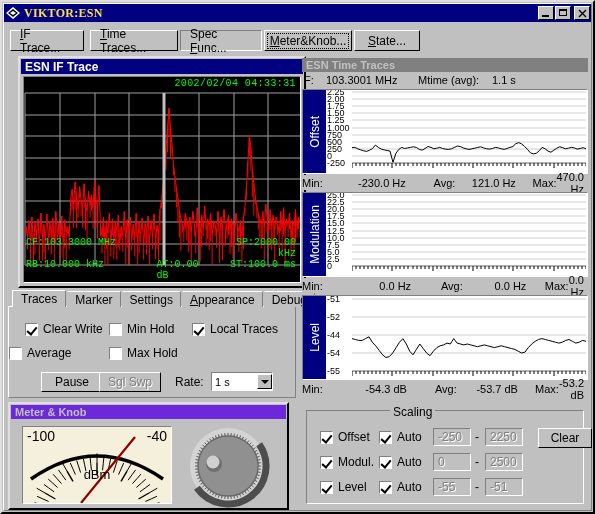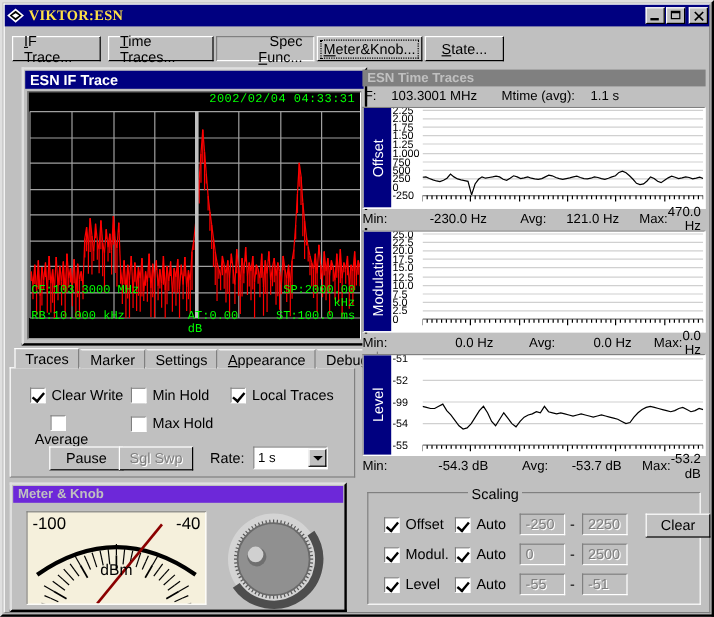--- a/index.html
+++ b/index.html
@@ -28,21 +28,21 @@
         left:3px;top:2px;box-sizing:border-box;}
 
   
   .tabrow{position:absolute;left:8px;top:28px;right:24px;height:22px;}
   .tabbtn{position:absolute;top:0;height:21px;background:#c0c0c0;
        border:1px solid;border-color:#fff #000 #000 #fff;box-sizing:border-box;
        display:flex;align-items:center;justify-content:center;font-size:12px;padding:0 6px;
        background-image:none;}
   .tabbtn .inner{border:1px dotted transparent;padding:0 2px;}
   .tabbtn.focus .inner{border:1px dotted #000;}
-  .tabbtn.pressed{border-color:#808080 #fff #fff #808080;background:#c0c0c0;text-align:right;}
+  .tabbtn.pressed{border-color:#808080 #fff #fff #808080;background:#c0c0c0;}
   .ul{text-decoration:underline;}
 
   
   .ifwin{position:absolute;left:16px;top:54px;width:288px;height:232px;background:#c0c0c0;
         border:2px solid;border-color:#dfdfdf #000 #000 #dfdfdf;box-sizing:border-box;}
   .ifwin-tb{position:absolute;left:1px;top:1px;right:1px;height:15px;background:#000080;
         color:#fff;font-weight:bold;font-size:12px;display:flex;align-items:center;padding-left:4px;}
   .ifplot{position:absolute;left:3px;top:18px;right:3px;bottom:3px;background:#000;
         border:1px solid;border-color:#808080 #fff #fff #808080;box-sizing:border-box;overflow:hidden;}
   .ifdate{position:absolute;right:4px;top:1px;color:#00ff00;font-size:10px;
@@ -602,21 +602,21 @@
       </div>
       <div class="cb" style="position:absolute;left:100px;top:15px;">
         <span class="cbbox"></span>
         <span>Min Hold</span>
       </div>
       <div class="cb" style="position:absolute;left:183px;top:15px;">
         <span class="cbbox on"></span>
         <span>Local Traces</span>
       </div>
 
-      <div class="cb" style="position:absolute;left:20px;top:39px;flex-direction:column;">
+      <div class="cb" style="position:absolute;left:0;top:39px;">
         <span class="cbbox"></span>
         <span>Average</span>
       </div>
       <div class="cb" style="position:absolute;left:100px;top:39px;">
         <span class="cbbox"></span>
         <span>Max Hold</span>
       </div>
 
       <div class="btn" style="position:absolute;left:32px;top:65px;width:62px;height:20px;">
         <span>Pause</span>
@@ -1040,21 +1040,21 @@
     </div>
 
     <div class="graphblock" style="top:239px;height:101px;">
       <div class="gplot">
         <div class="vlabel">
           <span>Level</span>
           </div>
         <div class="yticks" id="yt-lvl">
             <div style="top: -1px;">-51</div>
             <div style="top: 17px;">-52</div>
-            <div style="top: 35px;">-99</div>
+            <div style="top: 35px;">-44</div>
             <div style="top: 53px;">-54</div>
             <div style="top: 71px;">-55</div>
           </div>
         <div class="plotarea">
           <svg width="234" height="83" viewBox="0 0 234 83" preserveAspectRatio="none" style="position:absolute;left:0;top:0;">
             <g id="lvlgrid" stroke="#d0d0d0" stroke-width="1">
                 <line x1="0" y1="3" x2="234" y2="3"></line>
                 <line x1="0" y1="21" x2="234" y2="21"></line>
                 <line x1="0" y1="39" x2="234" y2="39"></line>
                 <line x1="0" y1="57" x2="234" y2="57"></line>

